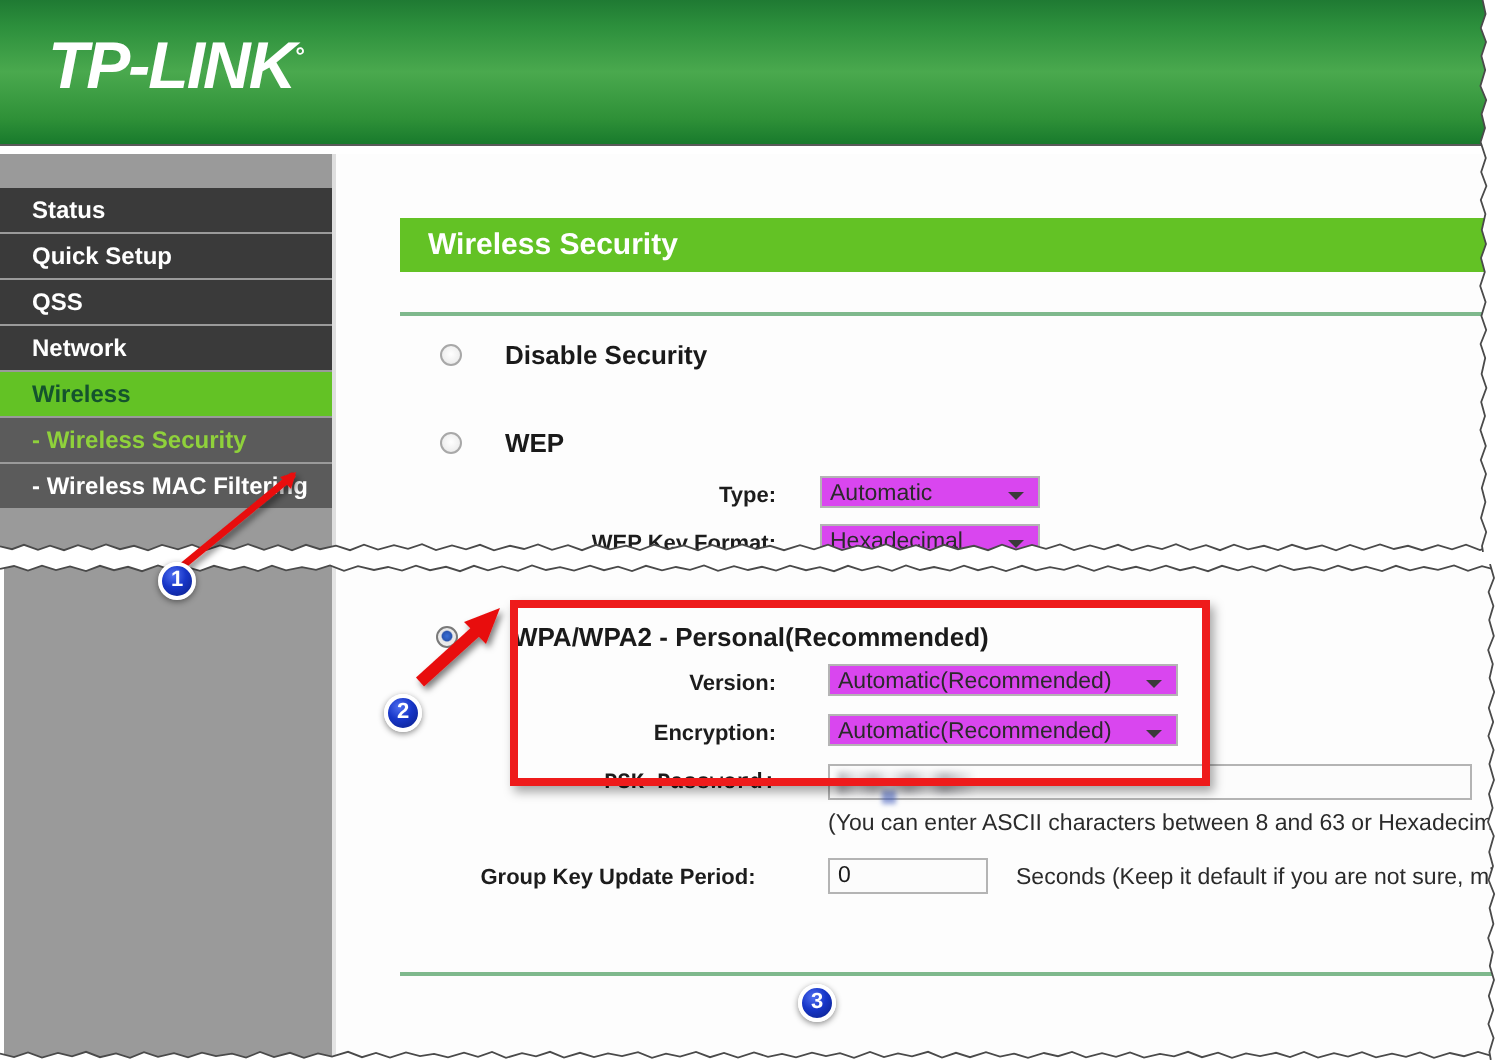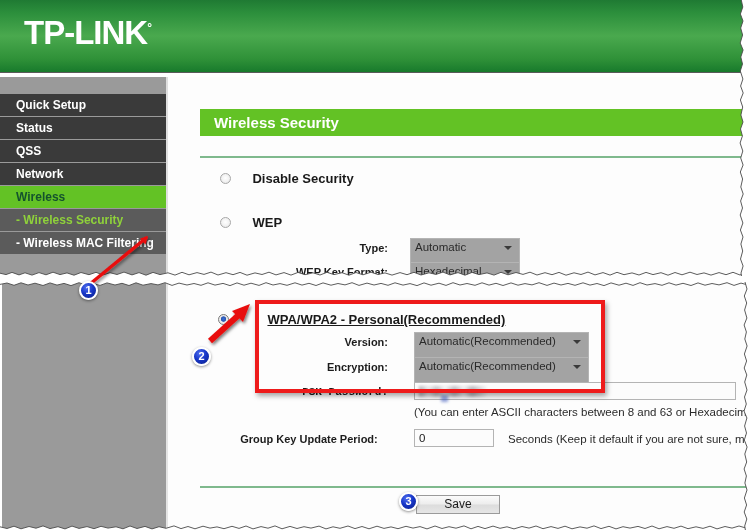--- a/index.html
+++ b/index.html
@@ -56,20 +56,21 @@
     height: 276px;
   }
 
   
   #brand-header {
     position: absolute;
     left: 0; top: 0;
     width: 744px;
     height: 72px;
     background: linear-gradient(to bottom, #1f7a33 0%, #2c8f3c 18%, #4aa94e 50%, #2f9138 82%, #187a2c 100%);
+    font-style: italic;
   }
   #brand-logo {
     position: absolute;
     left: 24px;
     top: 14px;
     color: #ffffff;
     font-size: 33px;
     font-weight: bold;
     letter-spacing: -1px;
     font-family: "Liberation Sans", sans-serif;
@@ -190,22 +191,22 @@
   .field-label {
     position: absolute;
     font-size: 11px;
     font-weight: bold;
     color: #1c1c1c;
     text-align: right;
   }
 
   .select-box {
     position: absolute;
-    height: 36px;
-    background: #a3a3a3;
+    height: 16px;
+    background: #d946ef;
     border: 1px solid #b4b4b4;
     box-sizing: border-box;
     font-size: 11.5px;
     color: #2a2a2a;
     line-height: 16px;
     padding-left: 4px;
   }
   .select-box .caret {
     position: absolute;
     right: 7px;
@@ -358,22 +359,22 @@
 
   <div class="panel" id="panel-top">
 
     <div id="brand-header">
       <div id="brand-logo"><span>TP-LINK</span><span class="reg">°</span></div>
     </div>
     <div id="header-rule"></div>
 
     <div id="sidebar-top">
       <div id="sidebar-cap"></div>
+      <div class="nav-item">Status</div>
       <div class="nav-item">Quick Setup</div>
-      <div class="nav-item">Status</div>
       <div class="nav-item">QSS</div>
       <div class="nav-item">Network</div>
       <div class="nav-item active">Wireless</div>
       <div class="nav-item sub-active">- Wireless Security</div>
       <div class="nav-item sub">- Wireless MAC Filtering</div>
     </div>
 
     <div id="content-top">
       <div id="title-bar">Wireless Security</div>
       <div id="rule-top"></div>
@@ -417,21 +418,21 @@
   </div>
 
   <div class="panel" id="panel-bottom">
 
     <div id="sidebar-bottom"></div>
 
     <div id="content-bottom">
 
       <div class="radio-row" style="left:50px; top:28px;">
         <span class="radio checked"></span>
-        <span class="radio-label" style="margin-left:34px;text-decoration:underline;">WPA/WPA2 - Personal(Recommended)</span>
+        <span class="radio-label" style="margin-left:23px;">WPA/WPA2 - Personal(Recommended)</span>
       </div>
 
       <div class="field-label" style="left:110px; top:54px; width:110px;">Version:</div>
       <div class="select-box" style="left:246px; top:50px; width:175px;">
         <span>Automatic(Recommended)</span>
         <span class="caret"></span>
       </div>
 
       <div class="field-label" style="left:110px; top:79px; width:110px;">Encryption:</div>
       <div class="select-box" style="left:246px; top:75px; width:175px;">
@@ -448,21 +449,20 @@
 
       <div class="helper-text" style="left:246px; top:124px;">(You can enter ASCII characters between 8 and 63 or Hexadecim</div>
 
       <div class="field-label" style="left:62px; top:151px; width:158px;text-align:center;">Group Key Update Period:</div>
       <div class="text-box" style="left:246px; top:147px; width:80px;">
         <span>0</span>
       </div>
       <div class="helper-text" style="left:340px; top:151px;">Seconds (Keep it default if you are not sure, min</div>
 
       <div id="rule-bottom"></div>
-      <div id="save-button">Save</div>
     </div>
 
     <div class="torn-edge" style="top:-1px;">
       <svg viewBox="0 0 748 7" preserveAspectRatio="none">
         <path d="M0,0 L0,3.4 L7,2.0 L14,4.3 L21,1.8 L28,4.0 L35,2.2 L43,4.5 L50,1.9 L57,4.1 L64,2.4 L71,4.6 L79,1.7 L86,4.2 L93,2.5 L100,4.4 L107,1.9 L115,4.0 L122,2.3 L129,4.5 L136,1.8 L143,4.2 L151,2.6 L158,3.9 L165,1.7 L172,4.4 L179,2.1 L187,4.0 L194,2.5 L201,4.3 L208,1.8 L215,4.1 L223,2.4 L230,4.6 L237,1.9 L244,4.2 L251,2.2 L259,4.4 L266,1.7 L273,4.0 L280,2.6 L287,4.3 L295,1.8 L302,4.1 L309,2.3 L316,4.5 L323,1.9 L331,4.2 L338,2.5 L345,3.9 L352,1.7 L359,4.4 L367,2.1 L374,4.0 L381,2.4 L388,4.3 L395,1.8 L403,4.1 L410,2.6 L417,4.6 L424,1.9 L431,4.2 L439,2.2 L446,4.4 L453,1.7 L460,4.0 L467,2.5 L475,4.3 L482,1.8 L489,4.1 L496,2.3 L503,4.5 L511,1.9 L518,4.2 L525,2.6 L532,3.9 L539,1.7 L547,4.4 L554,2.1 L561,4.0 L568,2.4 L575,4.3 L583,1.8 L590,4.1 L597,2.5 L604,4.6 L611,1.9 L619,4.2 L626,2.2 L633,4.4 L640,1.7 L647,4.0 L655,2.6 L662,4.3 L669,1.8 L676,4.1 L683,2.3 L691,4.5 L698,1.9 L705,4.2 L712,2.5 L719,3.9 L727,1.7 L734,4.4 L741,2.1 L748,4.0 L748,0 Z" fill="#ffffff"></path>
         <path d="M0,3.4 L7,2.0 L14,4.3 L21,1.8 L28,4.0 L35,2.2 L43,4.5 L50,1.9 L57,4.1 L64,2.4 L71,4.6 L79,1.7 L86,4.2 L93,2.5 L100,4.4 L107,1.9 L115,4.0 L122,2.3 L129,4.5 L136,1.8 L143,4.2 L151,2.6 L158,3.9 L165,1.7 L172,4.4 L179,2.1 L187,4.0 L194,2.5 L201,4.3 L208,1.8 L215,4.1 L223,2.4 L230,4.6 L237,1.9 L244,4.2 L251,2.2 L259,4.4 L266,1.7 L273,4.0 L280,2.6 L287,4.3 L295,1.8 L302,4.1 L309,2.3 L316,4.5 L323,1.9 L331,4.2 L338,2.5 L345,3.9 L352,1.7 L359,4.4 L367,2.1 L374,4.0 L381,2.4 L388,4.3 L395,1.8 L403,4.1 L410,2.6 L417,4.6 L424,1.9 L431,4.2 L439,2.2 L446,4.4 L453,1.7 L460,4.0 L467,2.5 L475,4.3 L482,1.8 L489,4.1 L496,2.3 L503,4.5 L511,1.9 L518,4.2 L525,2.6 L532,3.9 L539,1.7 L547,4.4 L554,2.1 L561,4.0 L568,2.4 L575,4.3 L583,1.8 L590,4.1 L597,2.5 L604,4.6 L611,1.9 L619,4.2 L626,2.2 L633,4.4 L640,1.7 L647,4.0 L655,2.6 L662,4.3 L669,1.8 L676,4.1 L683,2.3 L691,4.5 L698,1.9 L705,4.2 L712,2.5 L719,3.9 L727,1.7 L734,4.4 L741,2.1 L748,4.0" fill="none" stroke="#4a4a4a" stroke-width="0.9"></path>
       </svg>
     </div>
 
     <div class="torn-edge" style="bottom:-1px;">

